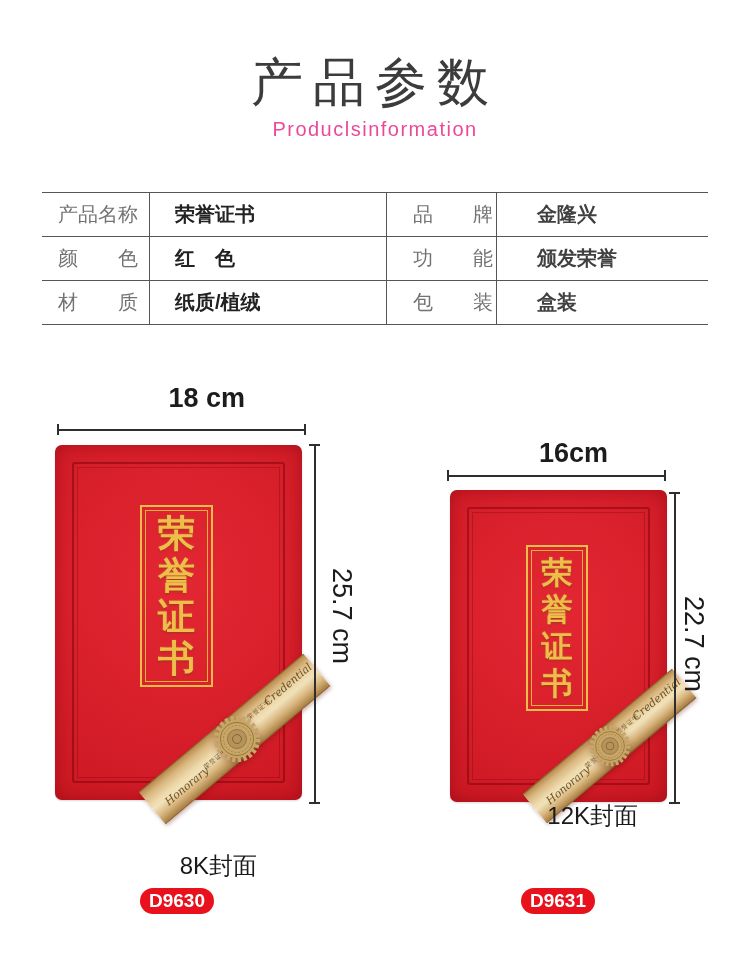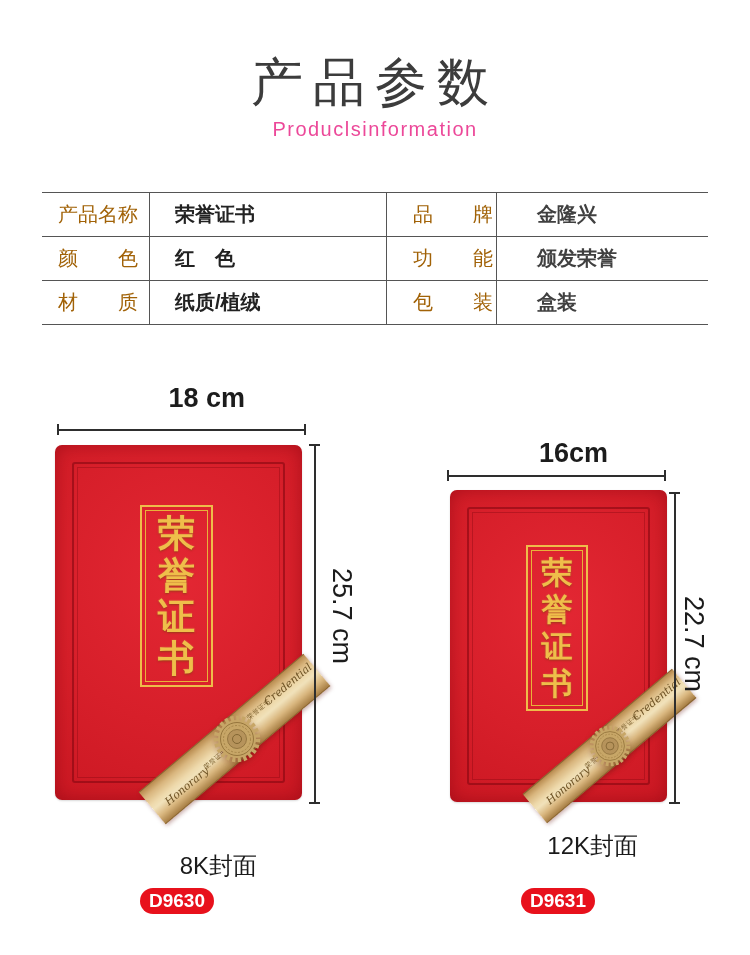--- a/index.html
+++ b/index.html
@@ -19,21 +19,21 @@
   }
 
   
   .spec-table {
     position:absolute; left:42px; top:192px; width:666px;
     display:grid; grid-template-columns:108px 237px 110px 211px;
     border-top:1px solid #555;
   }
   .cell {
     box-sizing:border-box; height:44px; display:flex; align-items:center;
-    border-bottom:1px solid #555; font-size:20px; color:#a16207; white-space:pre;
+    border-bottom:1px solid #555; font-size:20px; color:#737373; white-space:pre;
   }
   .cell.c1 { border-right:1px solid #555; padding-left:16px; }
   .cell.c2 { border-right:1px solid #555; padding-left:25px; font-weight:700; color:#222; }
   .cell.c3 { border-right:1px solid #555; padding-left:26px; }
   .cell.c4 { padding-left:40px; font-weight:700; color:#404040; }
 
   
   .dim-label { position:absolute; font-size:27px; color:#1c1c1c; }
   .dim-label.h { text-align:right;font-weight:bold; }
   .dim-label.v { writing-mode:vertical-rl; }
@@ -116,21 +116,21 @@
 
   
   .fig-right .dim-label.h { left:488px; top:438px; width:120px; }
   .fig-right .dim-h       { left:447px; top:470px; width:219px; }
   .fig-right .cover       { left:450px; top:490px; width:217px; height:312px; }
   .fig-right .gold-box    { left:76px;  top:55px;  width:62px;  height:166px; }
   .fig-right .ribbon      { left:62px;  top:237px; width:195px; height:38px; }
   .fig-right .seal        { left:139px; top:235px; }
   .fig-right .dim-v       { left:669px; top:492px; height:312px; }
   .fig-right .dim-label.v { left:678px; top:596px; }
-  .fig-right .size-name   { left:478px; top:830px; }
+  .fig-right .size-name   { left:478px; top:800px; }
   .fig-right .model-badge { left:521px; top:888px; }
 </style>
 </head>
 <body>
 
 <div class="page">
 
   <div class="title">产品参数</div>
   <div class="subtitle">Produclsinformation</div>
 

